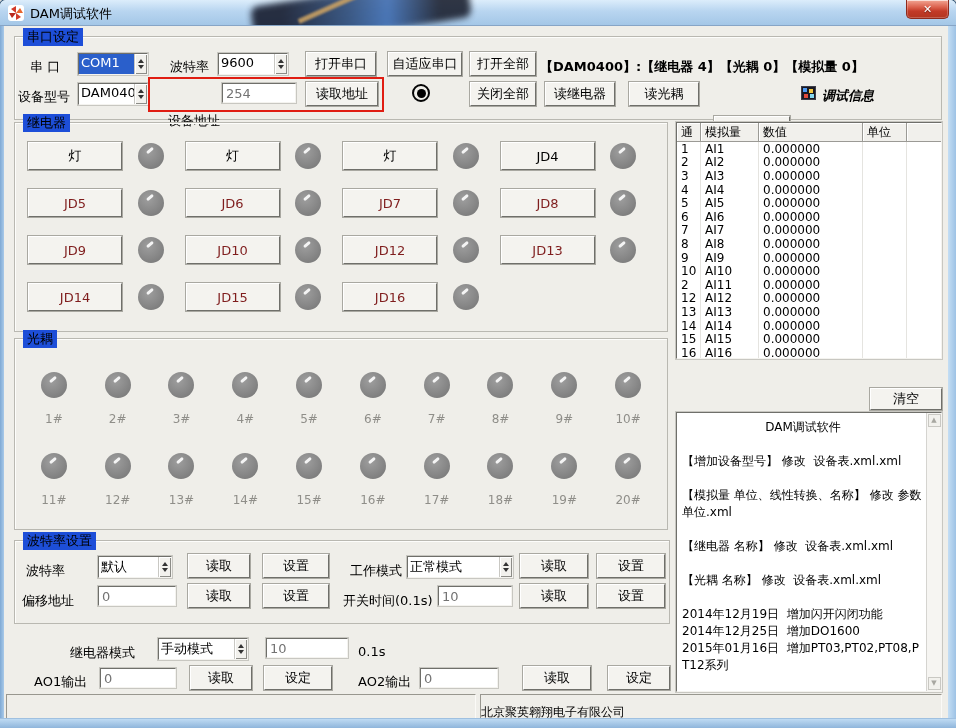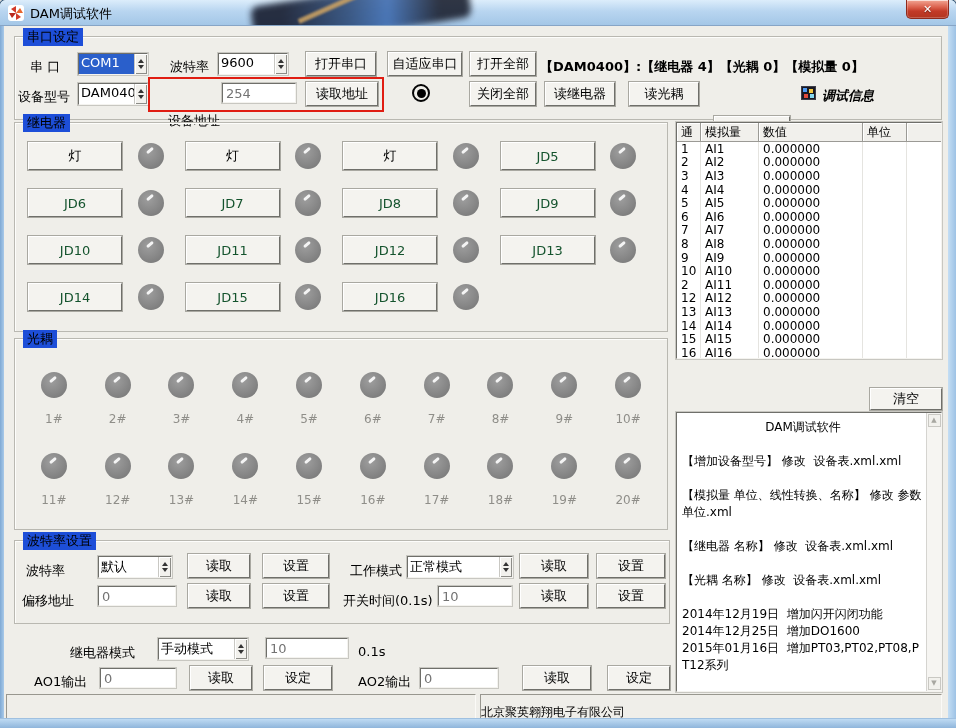--- a/index.html
+++ b/index.html
@@ -86,21 +86,21 @@
   .dbgicon { position:absolute; left:801px; top:86px; width:15px; height:14px; background:#191923;
     box-shadow: inset 0 0 0 1px #3c3c48; }
   .dbgicon::after { content:""; position:absolute; left:2px; top:2px; width:4px; height:4px; background:#4E9BF5;
     box-shadow: 6px 1px 0 #F5C842, 1px 6px 0 #E04A3A, 7px 6px 0 #86D8F2; }
 
   
   .relay-grid { position:absolute; left:28px; top:142px; width:630px;
     display:grid; grid-template-columns:repeat(4,1fr); row-gap:19px; }
   .relay-cell { display:flex; align-items:center; justify-content:space-between; padding-right:22px; }
   .relay-btn { position:static; width:94px; height:28px; }
-  .relay-btn.disabled { color:#14532d; }
+  .relay-btn.disabled { color:#7f1d1d; }
 
   
   .opto-row { position:absolute; left:22px; width:638px; display:grid; grid-template-columns:repeat(10,1fr); }
   .opto-cell { display:flex; flex-direction:column; align-items:center; }
   .opto-lbl { margin-top:14px; font-size:12px; color:#8F8E89; }
 
   
   .table { position:absolute; left:676px; top:122px; width:266px; height:237px; background:#fff;
     border:1px solid; border-color:#6F6F6A #F4F3EF #F4F3EF #6F6F6A; box-shadow:0 0 0 1px #C8C7C1;
     display:flex; flex-direction:column; overflow:hidden; font-size:12px; }
@@ -207,20 +207,24 @@
       </div>
       <div class="relay-cell">
         <button class="btn relay-btn">灯</button>
         <span class="knob"></span>
       </div>
       <div class="relay-cell">
         <button class="btn relay-btn">灯</button>
         <span class="knob"></span>
       </div>
       <div class="relay-cell">
+        <button class="btn relay-btn">JD4</button>
+        <span class="knob"></span>
+      </div>
+      <div class="relay-cell">
         <button class="btn relay-btn disabled">JD5</button>
         <span class="knob"></span>
       </div>
       <div class="relay-cell">
         <button class="btn relay-btn disabled">JD6</button>
         <span class="knob"></span>
       </div>
       <div class="relay-cell">
         <button class="btn relay-btn disabled">JD7</button>
         <span class="knob"></span>
@@ -228,24 +232,20 @@
       <div class="relay-cell">
         <button class="btn relay-btn disabled">JD8</button>
         <span class="knob"></span>
       </div>
       <div class="relay-cell">
         <button class="btn relay-btn disabled">JD9</button>
         <span class="knob"></span>
       </div>
       <div class="relay-cell">
         <button class="btn relay-btn disabled">JD10</button>
-        <span class="knob"></span>
-      </div>
-      <div class="relay-cell">
-        <button class="btn relay-btn disabled">JD11</button>
         <span class="knob"></span>
       </div>
       <div class="relay-cell">
         <button class="btn relay-btn disabled">JD12</button>
         <span class="knob"></span>
       </div>
       <div class="relay-cell">
         <button class="btn relay-btn disabled">JD13</button>
         <span class="knob"></span>
       </div>

